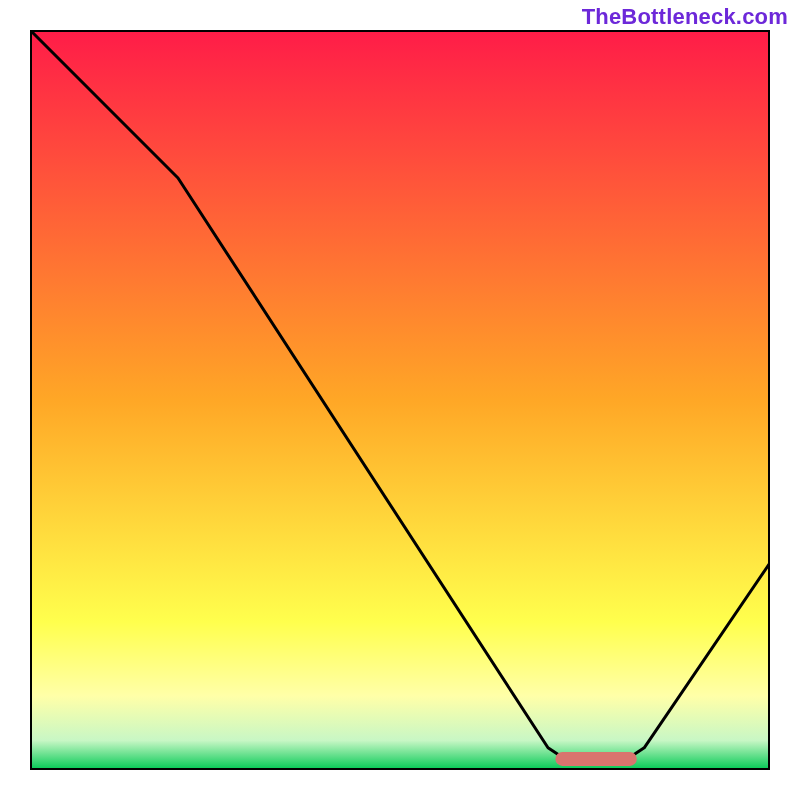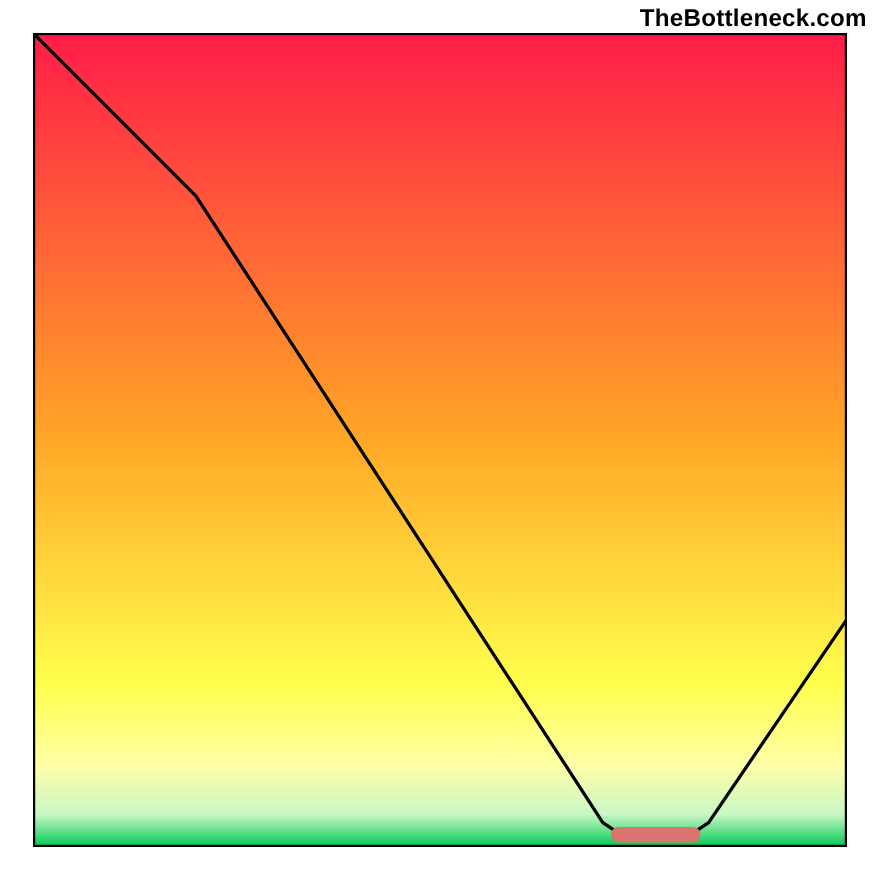--- a/index.html
+++ b/index.html
@@ -12,21 +12,21 @@
   }
   .wrap {
     position: relative;
     width: 800px;
     height: 800px;
   }
   .watermark {
     position: absolute;
     top: 4px;
     right: 12px;
-    color: #000000;
+    color: #6d28d9;
     font-size: 22px;
     font-weight: 600;
     letter-spacing: 0.2px;
     z-index: 5;
   }
   .plot {
     position: absolute;
     width: 740px;
     height: 740px;
     left: 30px;

